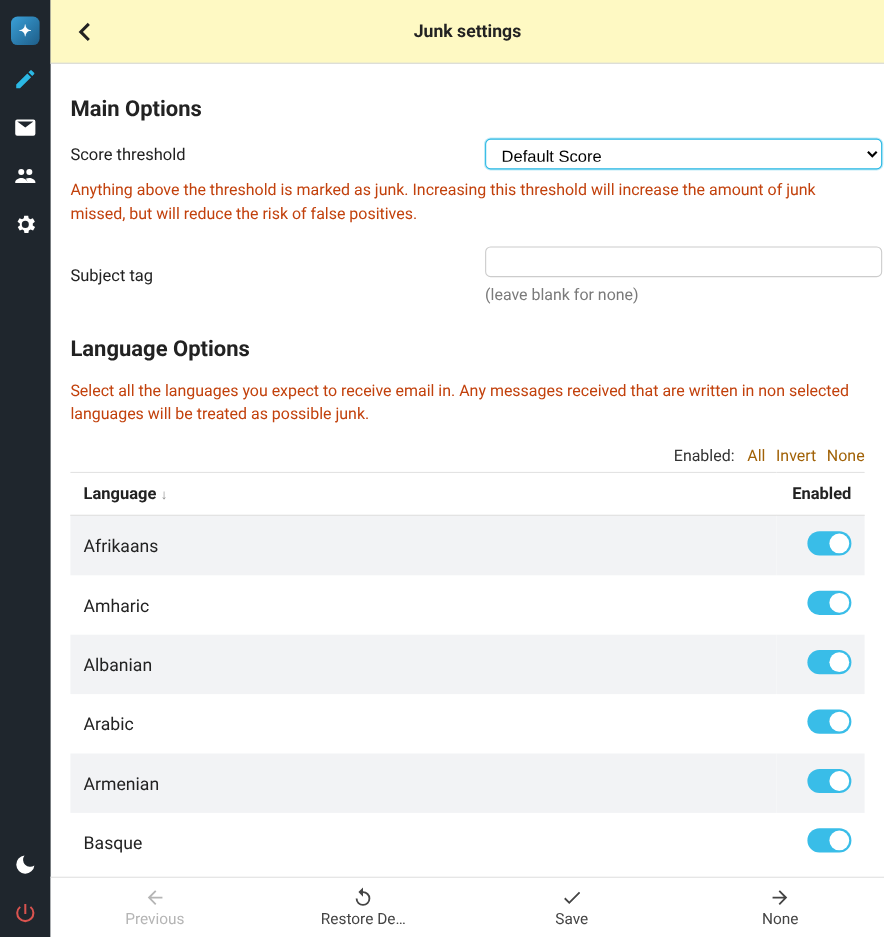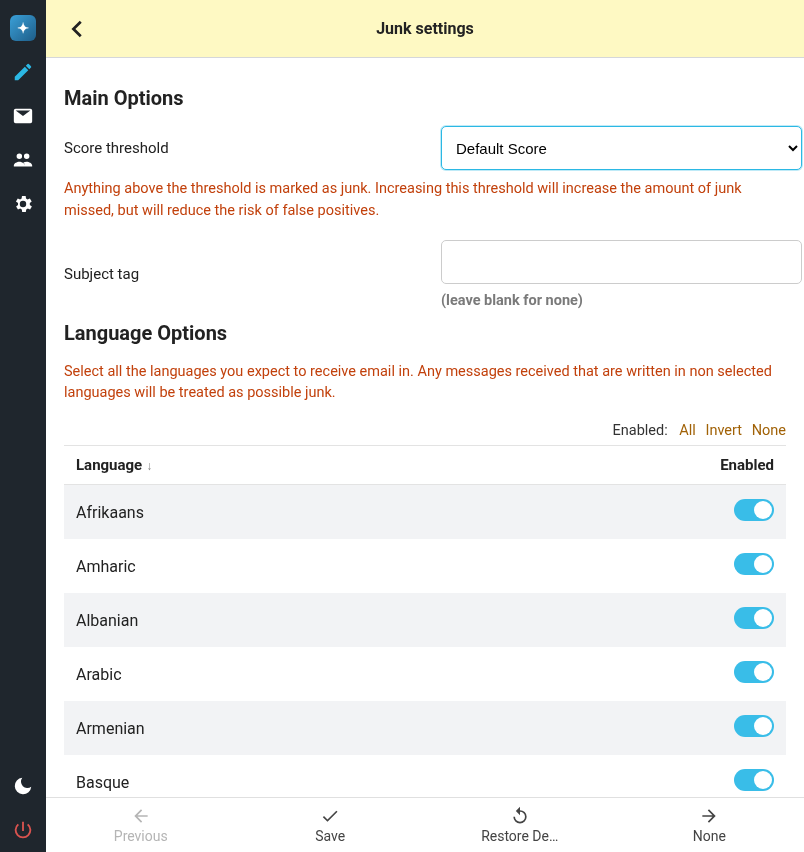--- a/index.html
+++ b/index.html
@@ -88,39 +88,38 @@
     margin-bottom: 6px;
   }
   .form-row .label {
     flex: 0 0 50%;
     font-size: 15px;
     color: #222;
   }
   .form-row .field { flex: 0 0 50%; }
   select, input[type=text] {
     width: 100%;
-    height: 44px;
+    height: 28px;
     padding: 6px 10px;
     font-size: 15px;
     border: 1px solid #ccc;
     border-radius: 5px;
     background: #fff;
   }
   select.hl { border: 1px solid #2bb8e4; box-shadow: 0 0 0 1px rgba(43,184,228,.3); }
   .help {
     color: #c2410c;
     font-size: 14.5px;
     margin: 8px 0 18px 0;
     line-height: 1.5;
   }
   .hint {
     color: #7a7a7a;
     font-size: 14.5px;
     margin-top: 8px;
-    font-weight: bold;
   }
 
   .select-links {
     text-align: right;
     font-size: 14.5px;
     color: #444;
     margin: 16px 0 6px 0;
   }
   .select-links a { color: #a16207; text-decoration: none; margin-left: 6px; cursor:pointer;}
   .select-label { color: #333; margin-right: 2px;}
@@ -249,21 +248,21 @@
     <div class="help">Anything above the threshold is marked as junk. Increasing this threshold will increase the amount of junk missed, but will reduce the risk of false positives.</div>
 
     <div class="form-row">
       <div class="label">Subject tag</div>
       <div class="field">
         <input type="text" value="" style="">
         <div class="hint">(leave blank for none)</div>
       </div>
     </div>
 
-    <h2 class="section" style="margin-top:12px;">Language Options</h2>
+    <h2 class="section" style="margin-top:28px;">Language Options</h2>
     <div class="help" style="margin-top:0;">Select all the languages you expect to receive email in. Any messages received that are written in non selected languages will be treated as possible junk.</div>
 
     <div class="select-links">
       <span class="select-label">Enabled:</span>
       <a>All</a>
       <a>Invert</a>
       <a>None</a>
     </div>
 
     <table class="lang">
@@ -306,29 +305,29 @@
 
   <div class="footbar">
     <div class="footbtn disabled">
       <svg viewBox="0 0 24 24" fill="currentColor">
           <path d="M20 11H7.8l5.6-5.6L12 4l-8 8 8 8 1.4-1.4L7.8 13H20z"></path>
         </svg>
       <span class="flabel">Previous</span>
     </div>
     <div class="footbtn">
       <svg viewBox="0 0 24 24" fill="currentColor">
-          <path d="M9 16.2 4.8 12 3.4 13.4 9 19l12-12-1.4-1.4z"></path>
-        </svg>
-      <span class="flabel">Save</span>
+          <path d="M12 5V1L7 6l5 5V7a6 6 0 1 1-6 6H4a8 8 0 1 0 8-8z"></path>
+        </svg>
+      <span class="flabel">Restore De…</span>
     </div>
     <div class="footbtn">
       <svg viewBox="0 0 24 24" fill="currentColor">
-          <path d="M12 5V1L7 6l5 5V7a6 6 0 1 1-6 6H4a8 8 0 1 0 8-8z"></path>
-        </svg>
-      <span class="flabel">Restore De…</span>
+          <path d="M9 16.2 4.8 12 3.4 13.4 9 19l12-12-1.4-1.4z"></path>
+        </svg>
+      <span class="flabel">Save</span>
     </div>
     <div class="footbtn">
       <svg viewBox="0 0 24 24" fill="currentColor">
           <path d="M4 11h12.2l-5.6-5.6L12 4l8 8-8 8-1.4-1.4L16.2 13H4z"></path>
         </svg>
       <span class="flabel">None</span>
     </div>
   </div>
 </div>
 

